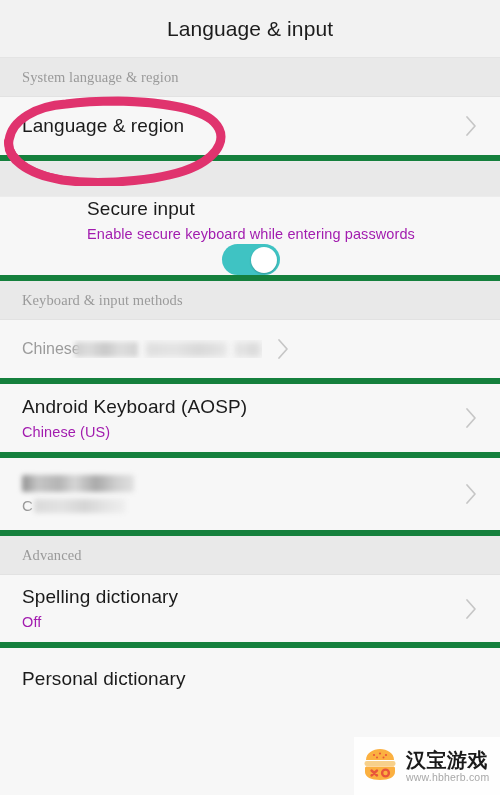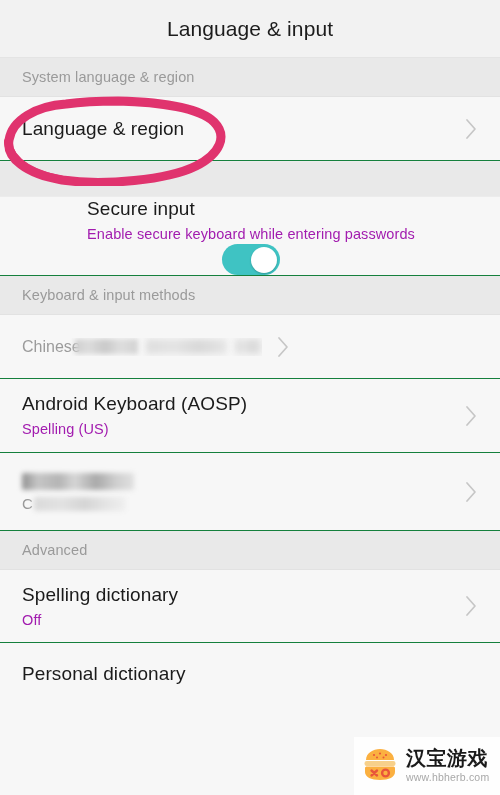--- a/index.html
+++ b/index.html
@@ -44,39 +44,40 @@
     display: flex;
     align-items: center;
     padding-left: 22px;
     box-sizing: border-box;
     border-bottom: 1px solid #e2e2e2;
   }
   .section-header-text {
     font-size: 14.5px;
     color: #9a9a9a;
     letter-spacing: 0.1px;
+    font-family: Liberation Serif, serif;
   }
 
   
   .gap-band {
     background: #e9e9e9;
     height: 34px;
     border-top: 1px solid #ececec;
     border-bottom: 1px solid #ececec;
   }
 
   
   .row {
     position: relative;
     background: #f7f7f7;
     display: flex;
     align-items: center;
     padding: 0 20px 0 22px;
     box-sizing: border-box;
-    border-bottom: 1px solid #15803d;
+    border-bottom: 6px solid #15803d;
     min-height: 62px;
   }
   .row.tall { min-height: 72px; }
   .row.no-border { border-bottom: none; }
 
   .row-main {
     flex: 1 1 auto;
     min-width: 0;
     display: flex;
     flex-direction: column;
@@ -205,21 +206,20 @@
     display: flex;
     flex-direction: column;
     justify-content: center;
   }
   .wm-title {
     font-size: 20px;
     font-weight: bold;
     color: #1a1a1a;
     line-height: 22px;
     letter-spacing: 0.5px;
-    font-family: Liberation Mono, monospace;
   }
   .wm-url {
     font-size: 10.5px;
     color: #a8a8a8;
     line-height: 13px;
     letter-spacing: 0.2px;
   }
 </style>
 </head>
 <body>
@@ -271,21 +271,21 @@
     <span class="chev">
       <svg width="16" height="26" viewBox="0 0 16 26">
           <path d="M3 4 L11 13 L3 22" fill="none" stroke="#c6c6c6" stroke-width="1.7" stroke-linecap="round" stroke-linejoin="round"></path>
         </svg>
     </span>
   </div>
 
   <div class="row tall" style="min-height:74px;">
     <div class="row-main">
       <div class="row-title">Android Keyboard (AOSP)</div>
-      <div class="row-sub">Spelling (US)</div>
+      <div class="row-sub">Chinese (US)</div>
     </div>
     <span class="chev">
       <svg width="16" height="26" viewBox="0 0 16 26">
           <path d="M3 4 L11 13 L3 22" fill="none" stroke="#c6c6c6" stroke-width="1.7" stroke-linecap="round" stroke-linejoin="round"></path>
         </svg>
     </span>
   </div>
 
   <div class="row tall" style="min-height:78px;">
     <div class="row-main">

